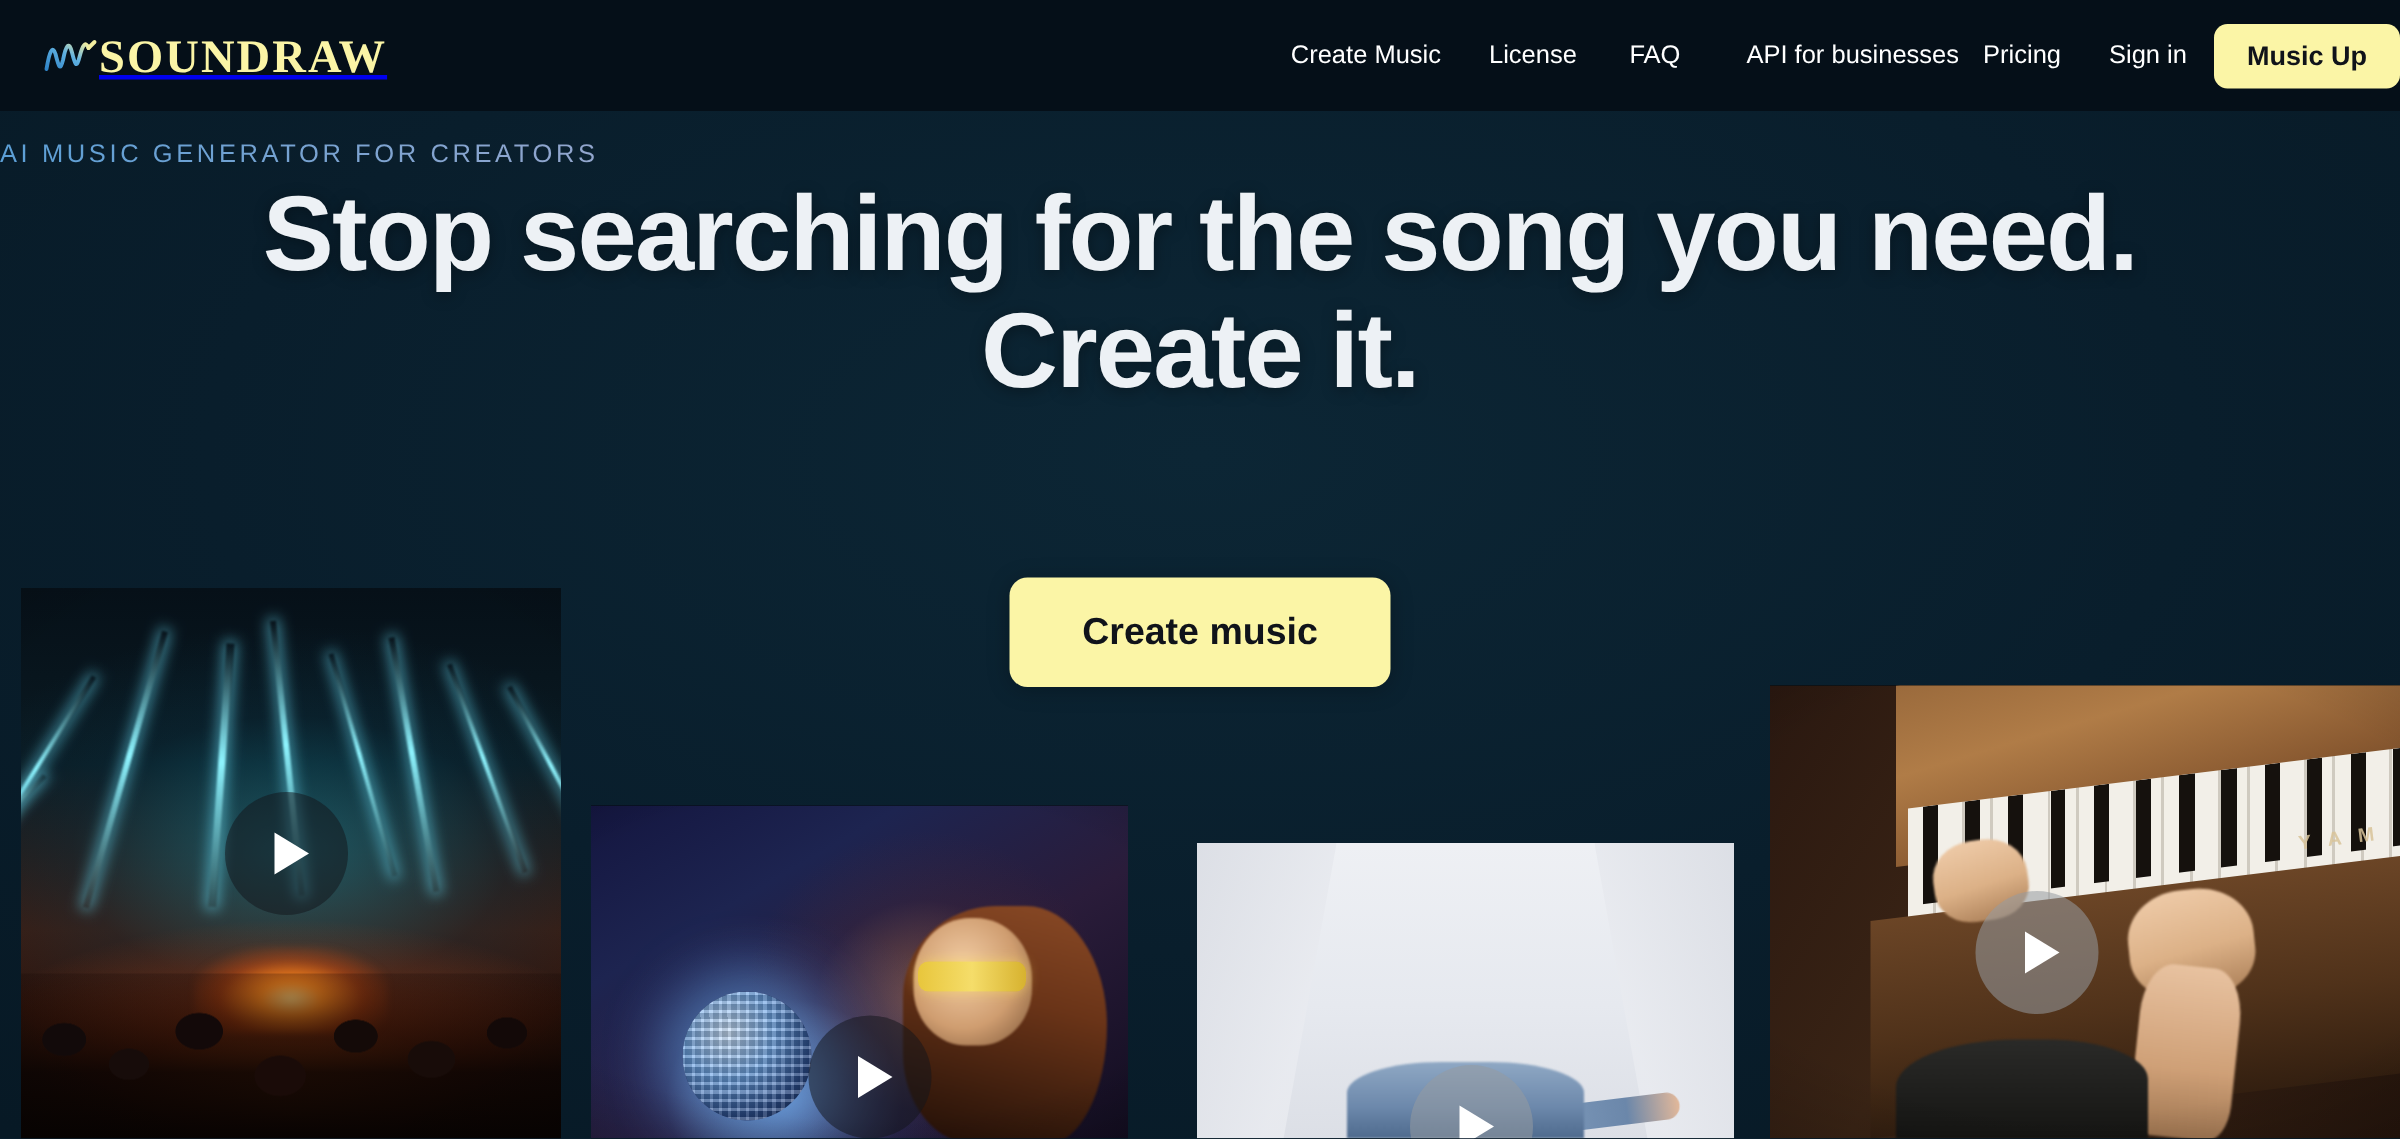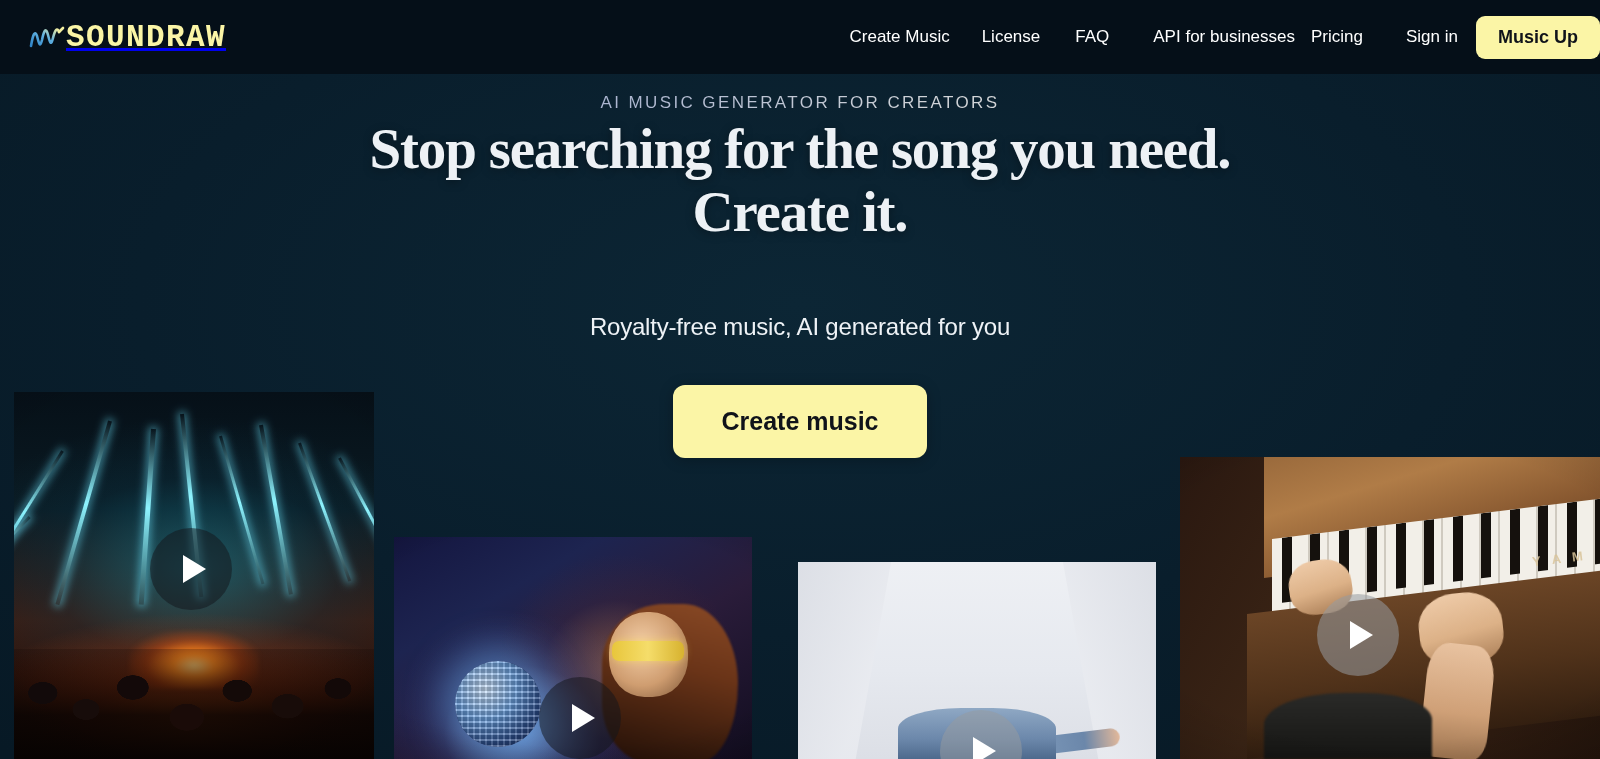--- a/index.html
+++ b/index.html
@@ -24,67 +24,66 @@
     z-index:40;
   }
   .logo-wrap {
     display:flex; align-items:center; margin-left:28px; gap:0px;
     height:46px;
   }
   .logo-mark { display:block; width:40px; height:34px; }
   .logo-text {
     font-size:31px; font-weight:700; letter-spacing:1.4px;
     color:#fbf5a6; line-height:1; margin-left:-2px;
-    font-family:Liberation Mono, monospace;
+    font-family:Liberation Serif, serif;
   }
 
   .nav { margin-left:auto; display:flex; align-items:center; height:74px; }
   .nav-link {
     color:#ffffff; font-size:17px; font-weight:400;
     text-decoration:none; padding:0 0; white-space:nowrap;
     line-height:74px;
   }
   .nav-link.n0 { margin-right:32px; }
   .nav-link.n1 { margin-right:35px; }
   .nav-link.n2 { margin-right:44px; }
   .nav-link.n3 { margin-right:16px; }
-  .nav-link.n4 { margin-right:43px; }
+  .nav-link.n4 { margin-right:32px; }
   .nav-link.n5 { margin-right:18px; }
 
   .signup-btn {
     background:#fbf5a6; color:#10131a;
     font-size:18px; font-weight:700;
     border:none; border-radius:9px;
     padding:11px 22px; cursor:pointer;
     margin-right:0px;
     font-family:"Liberation Sans", sans-serif;
   }
 
   
   .hero {
     position:absolute; top:74px; left:0; width:1600px; height:685px;
     z-index:10; pointer-events:none;
   }
   .eyebrow {
     position:absolute; top:19px; left:0; width:1600px;
-    text-align:center;
+    text-align:left;
     font-size:17px; font-weight:500; letter-spacing:2.4px;
     background:linear-gradient(90deg,#5b9fd6 0%, #9aa7cc 28%, #cfd3d8 58%, #efe9dd 85%, #f5efe2 100%);
     -webkit-background-clip:text; background-clip:text;
     -webkit-text-fill-color:transparent; color:transparent;
     pointer-events:auto;
   }
   .headline {
     position:absolute; top:44px; left:0; width:1600px;
     text-align:center; color:#edf1f5;
-    font-size:57px; font-weight:700; line-height:1.1;
+    font-size:71px; font-weight:700; line-height:1.1;
     letter-spacing:-1.2px;
     text-shadow:0 2px 10px rgba(0,0,0,.35);
     pointer-events:auto;
-    font-family:Liberation Serif, serif;
   }
   .headline .l2 { display:block; }
   .subhead {
     position:absolute; top:239px; left:0; width:1600px;
     text-align:center; color:#eef2f6;
     font-size:24px; font-weight:500; letter-spacing:-.2px;
     pointer-events:auto;
   }
   .cta-wrap {
     position:absolute; top:311px; left:0; width:1600px;
@@ -396,21 +395,20 @@
   </div>
 
   <div class="hero">
     <div class="eyebrow">AI MUSIC GENERATOR FOR CREATORS</div>
 
     <h1 class="headline">
       <span class="l1">Stop searching for the song you need.</span>
       <span class="l2">Create it.</span>
     </h1>
 
-    <div class="subhead">Royalty-free music, AI generated for you</div>
 
     <div class="cta-wrap">
       <button class="cta-btn">Create music</button>
     </div>
   </div>
 
 
 </div>
 
 </body></html>

